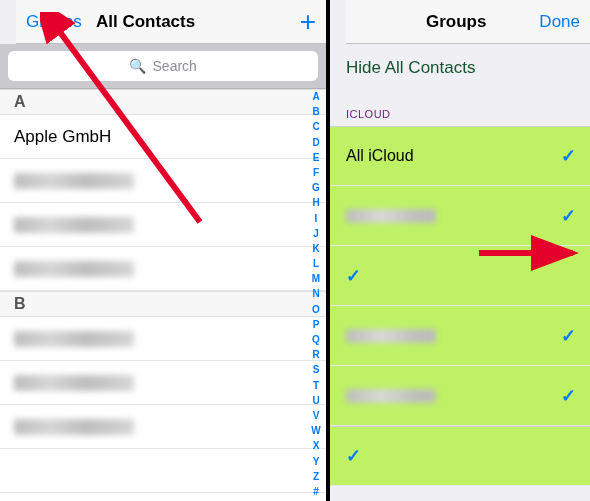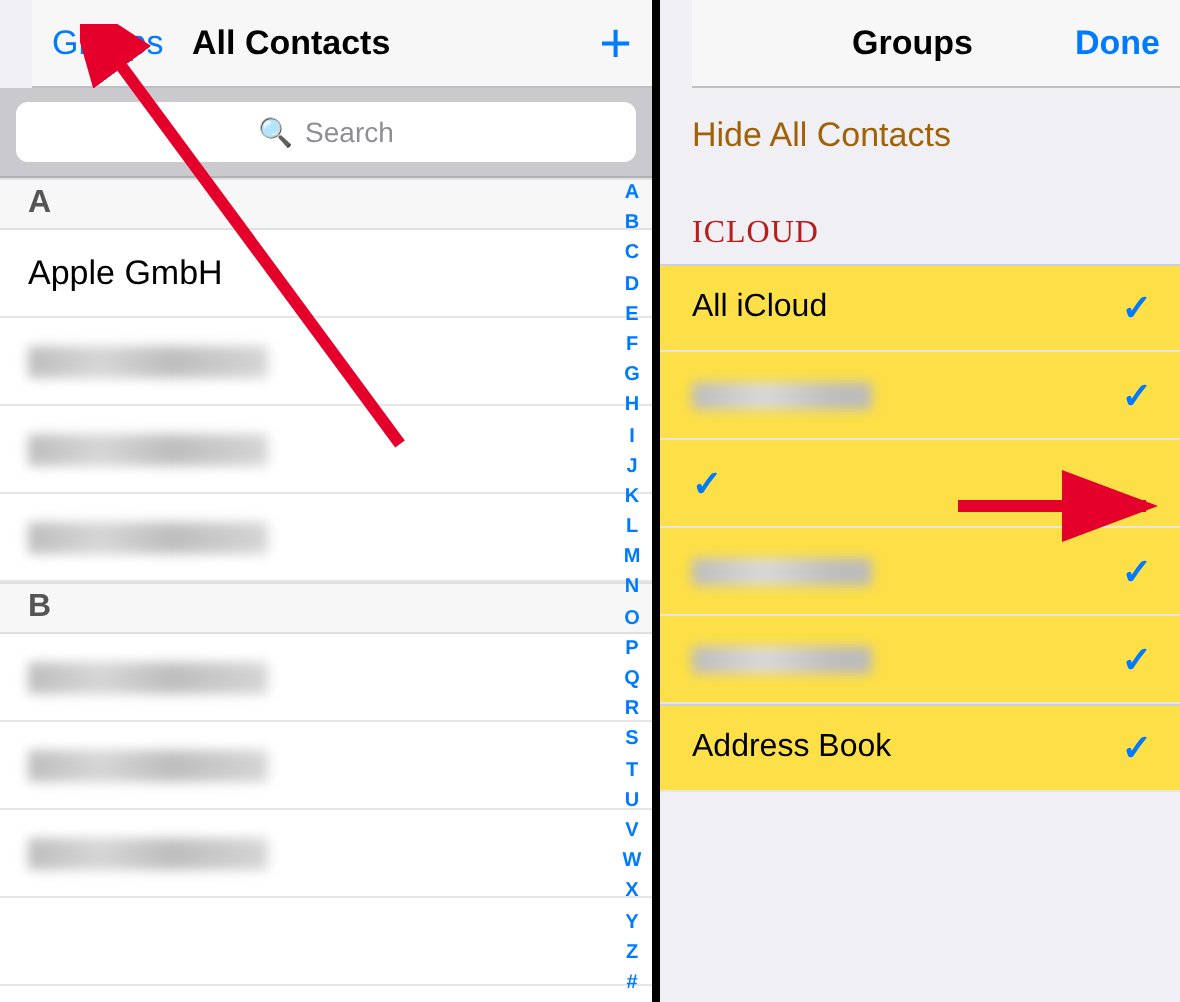--- a/index.html
+++ b/index.html
@@ -25,21 +25,21 @@
     justify-content: space-between;
     padding: 0 10px;
     background: #f7f7f8;
     border-bottom: 1px solid #bfbfc3;
     margin-left: 16px;
   }
   .nav-side { width: 70px; display: flex; align-items: center; }
   .nav-side.right { justify-content: flex-end; }
   .nav-title { font-size: 17px; font-weight: 600; color: #000; flex: 1; text-align: left; }
   .nav-link { font-size: 17px; color: #007aff; cursor: pointer; }
-  .nav-link.bold { font-weight: 700; }
+  .nav-link.bold { font-weight: 400; }
   .plus-icon { color: #007aff; font-size: 28px; font-weight: 300; line-height: 1; }
 
   
   .searchbar-wrap {
     background: #c9c9ce;
     padding: 7px 8px;
     border-bottom: 1px solid #b2b2b6;
   }
   .searchbar {
     background: #fff;
@@ -106,34 +106,33 @@
   .index-strip span { line-height: 1; }
 
   
   .groups-body {
     height: calc(501px - 44px);
     overflow: hidden;
     background: #efeff4;
   }
   .grp-toplink {
     padding: 14px 16px;
-    color: #a16207;
+    color: #14532d;
     font-size: 17px;
     background: #efeff4;
   }
   .grp-section-label {
     padding: 16px 16px 6px;
-    color: #b91c1c;
-    font-size: 16px;
+    color: #701a75;
+    font-size: 11px;
     letter-spacing: 0.5px;
-    font-family: Liberation Serif, serif;
   }
   .grp-cell {
-    height: 44px;
-    background: #fde047;
+    height: 60px;
+    background: #bef264;
     display: flex;
     align-items: center;
     justify-content: space-between;
     padding: 0 14px 0 16px;
     font-size: 16px;
     color: #000;
     border-bottom: 1px solid #e6e6e6;
   }
   .grp-section-top { border-top: 1px solid #d0d0d4; }
   .check { color: #007aff; font-size: 18px; font-weight: 700; }
@@ -264,21 +263,20 @@
         </div>
         <div class="grp-cell">
           <div class="grp-blur"></div>
           <span class="check">✓</span>
         </div>
         <div class="grp-cell">
           <div class="grp-blur"></div>
           <span class="check">✓</span>
         </div>
         <div class="grp-cell grp-section-top">
-          <div>Address Book</div>
           <span class="check">✓</span>
         </div>
       </div>
   </div>
 
   <svg class="arrow" style="left:145px; top:235px;" width="120" height="40">
     <defs>
       <marker id="ah2" markerWidth="10" markerHeight="10" refX="7" refY="3" orient="auto">
         <path d="M0,0 L0,6 L8,3 z" fill="#e4002b"></path>
       </marker>

